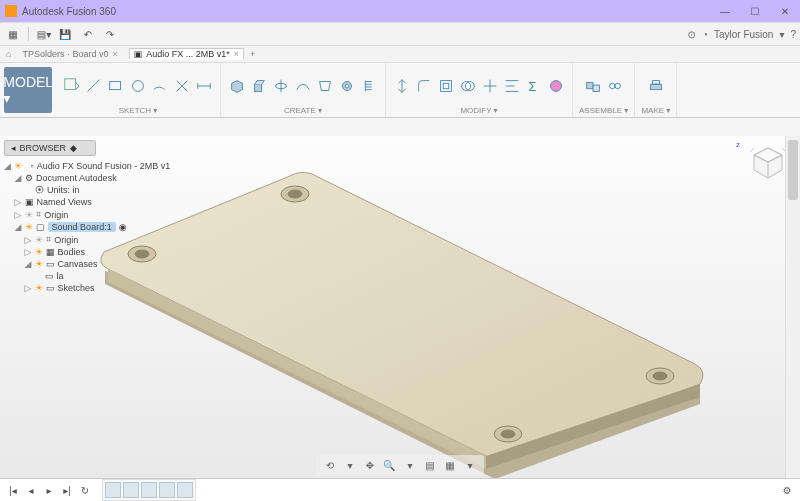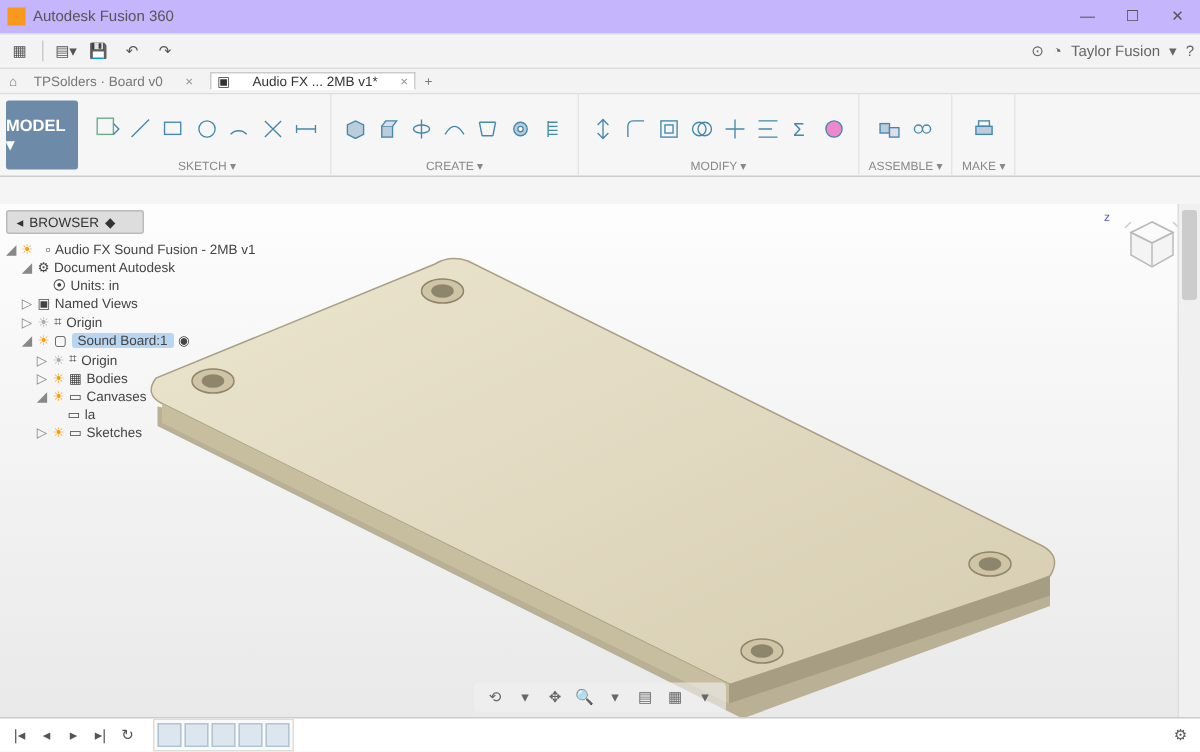--- a/index.html
+++ b/index.html
@@ -6,25 +6,25 @@
 .titlebar{height:22px;background:#c4b5fd;display:flex;align-items:center;border-bottom:1px solid #ddd}
 .titlebar .appicon{width:12px;height:12px;margin:0 5px;background:#f8981d}
 .titlebar .title{flex:0 0 auto;font-size:10px;color:#555}
 .titlebar .spacer{flex:1}
 .winbtn{width:30px;height:22px;display:flex;align-items:center;justify-content:center;color:#555}
 .topstrip{height:22px;background:#f3f3f3;border-bottom:1px solid #ddd;display:flex;align-items:center;padding:0 4px;gap:4px}
 .gridicon,.qatbtn{width:18px;height:18px;display:flex;align-items:center;justify-content:center;color:#555}
 .qatsep{width:1px;height:14px;background:#ccc;margin:0 2px}
 .user{margin-left:auto;font-size:10px;color:#666;display:flex;align-items:center;gap:6px}
 .crumb{height:16px;background:#f3f3f3;border-bottom:1px solid #ddd;display:flex;align-items:center;padding:0 6px;font-size:9px;color:#777;gap:6px}
-.tab{display:flex;align-items:center;gap:15px;padding:0 4px;border:1px solid transparent}
+.tab{display:flex;align-items:center;gap:4px;padding:0 4px;border:1px solid transparent}
 .tab.active{background:#fff;border:1px solid #ccc;border-bottom:1px solid #fff;color:#333}
 .tabclose{color:#999}
 .ribbon{height:54px;background:#f6f6f6;border-bottom:1px solid #ccc;display:flex;align-items:stretch}
-.modelbtn{width:48px;background:#6d8aa8;color:#fff;display:flex;align-items:center;justify-content:center;font-size:11px;font-weight:bold;margin:4px;border-radius:2px}
+.modelbtn{width:48px;background:#6d8aa8;color:#fff;display:flex;align-items:center;justify-content:center;font-size:14px;font-weight:normal;margin:4px;border-radius:2px}
 .rgroup{display:flex;flex-direction:column;align-items:center;padding:2px 6px;border-right:1px solid #e5e5e5}
 .rgroup .icons{display:flex;gap:2px;flex:1;align-items:center}
 .ribicon{width:20px;height:24px;display:flex;align-items:center;justify-content:center;color:#5a7a99}
 .ribicon svg{width:18px;height:18px}
 .rgroup .lbl{font-size:8px;color:#888}
 .workspace{position:absolute;top:136px;left:0;right:0;bottom:22px;background:linear-gradient(#fdfdfd,#e9e9e9)}
 .browser{position:absolute;top:0;left:0;width:160px;background:transparent}
 .bhdr{background:#ddd;border:1px solid #bbb;font-size:9px;padding:2px 18px 2px 6px;display:inline-flex;align-items:center;gap:4px;border-radius:2px;margin:4px}
 .tree{padding:0 4px;font-size:9px;color:#444}
 .trow{display:flex;align-items:center;gap:3px;padding:1px 0}

